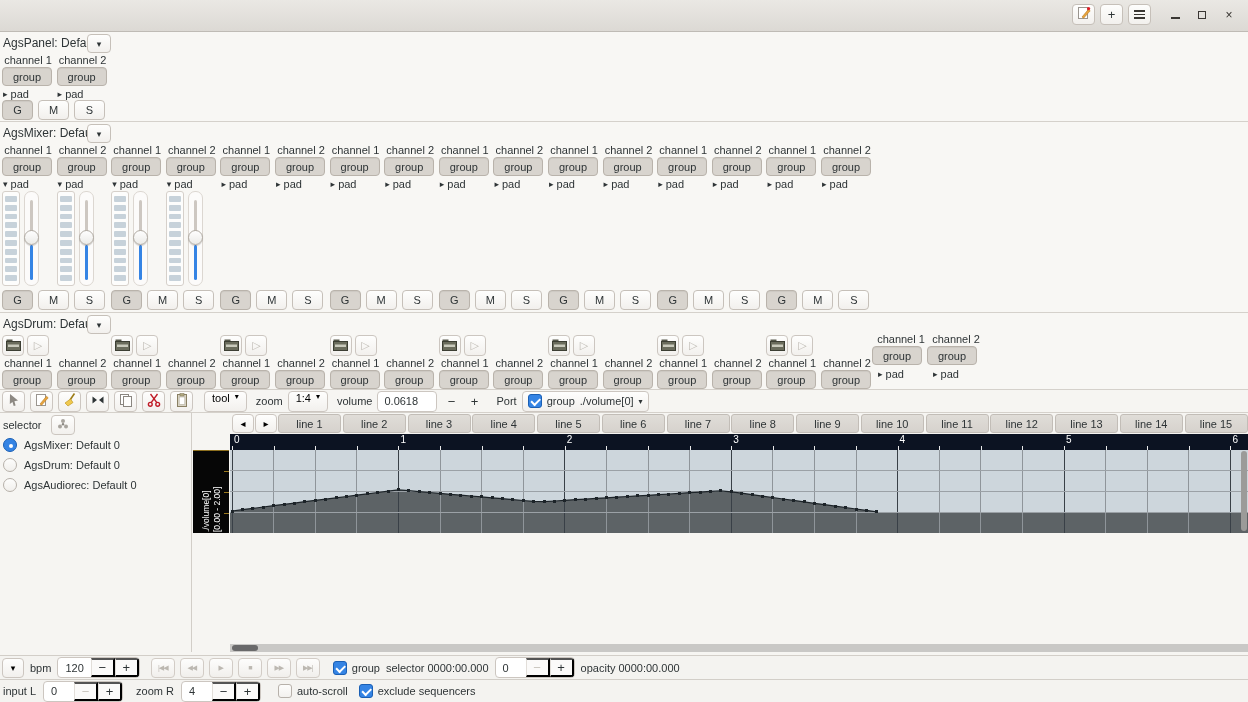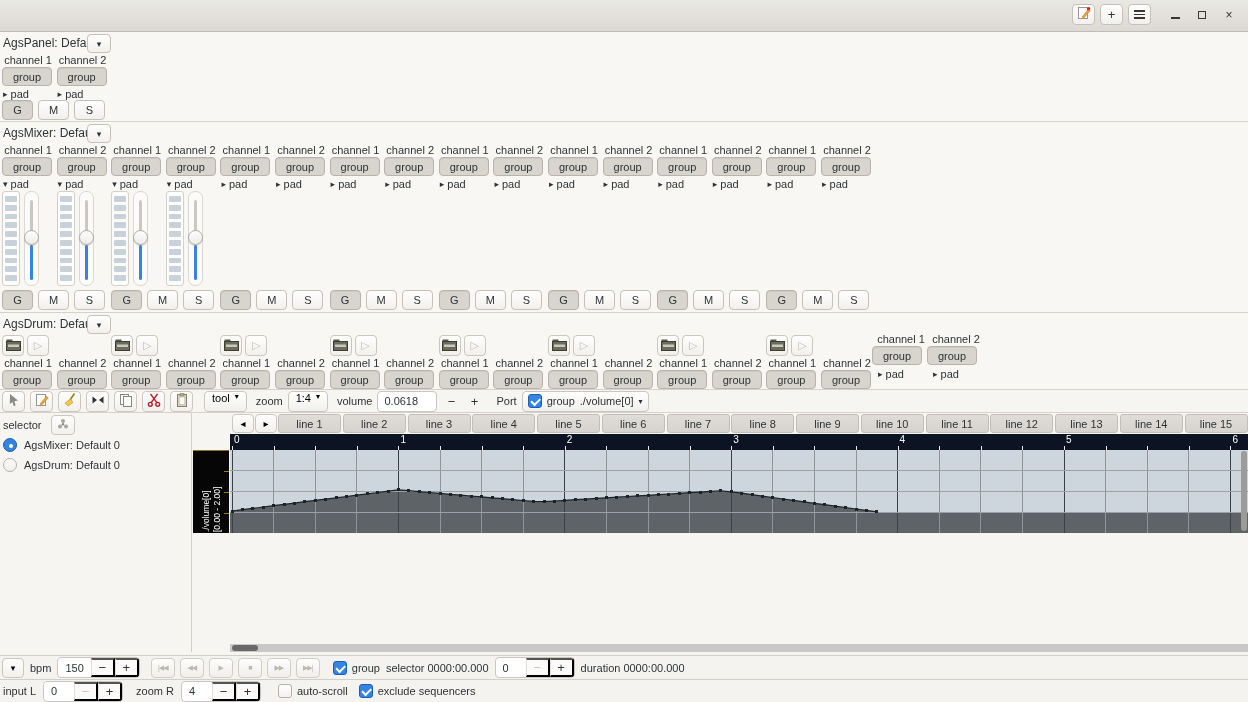--- a/index.html
+++ b/index.html
@@ -593,20 +593,24 @@
         </button>
     </div>
     <div id="selector-options">
         <div class="sel-row">
           <span class="radio sel"></span>
           <span>AgsMixer: Default 0</span>
         </div>
         <div class="sel-row">
           <span class="radio"></span>
           <span>AgsDrum: Default 0</span>
+        </div>
+        <div class="sel-row">
+          <span class="radio"></span>
+          <span>AgsAudiorec: Default 0</span>
         </div>
       </div>
   </div>
   <div class="vsep"></div>
 
   <div class="tabs-row">
     <button class="arrow-btn" style="left:41px;">
         <span>◂</span>
       </button>
     <button class="arrow-btn" style="left:64px;">
@@ -758,21 +762,21 @@
   <div class="hscroll">
       <span class="hthumb"></span>
     </div>
 
   <div class="ctrl-row row1">
     <button class="sq-btn">
         <span>▾</span>
       </button>
     <span>bpm</span>
     <span class="spin">
-      <span class="spin-val" style="min-width:32px;">150</span>
+      <span class="spin-val" style="min-width:32px;">120</span>
       <button class="spin-btn">−</button>
       <button class="spin-btn">+</button>
     </span>
     <span id="transport-buttons" style="display:inline-flex;gap:5px;margin-left:5px;">
         <button class="tbtn">|◀◀</button>
         <button class="tbtn">◀◀</button>
         <button class="tbtn">▶</button>
         <button class="tbtn">■</button>
         <button class="tbtn">▶▶</button>
         <button class="tbtn">▶▶|</button>
@@ -781,21 +785,21 @@
         <span class="cb-box"></span>
         <span>group</span>
       </span>
     <span>selector</span>
     <span style="margin-left:-3px;">0000:00.000</span>
     <span class="spin">
       <span class="spin-val" style="min-width:30px;">0</span>
       <button class="spin-btn disabled">−</button>
       <button class="spin-btn">+</button>
     </span>
-    <span>duration</span>
+    <span>opacity</span>
     <span style="margin-left:-3px;">0000:00.000</span>
   </div>
 
   <div class="ctrl-row row2">
     <span>input L</span>
     <span class="spin">
       <span class="spin-val" style="min-width:30px;">0</span>
       <button class="spin-btn disabled">−</button>
       <button class="spin-btn">+</button>
     </span>

